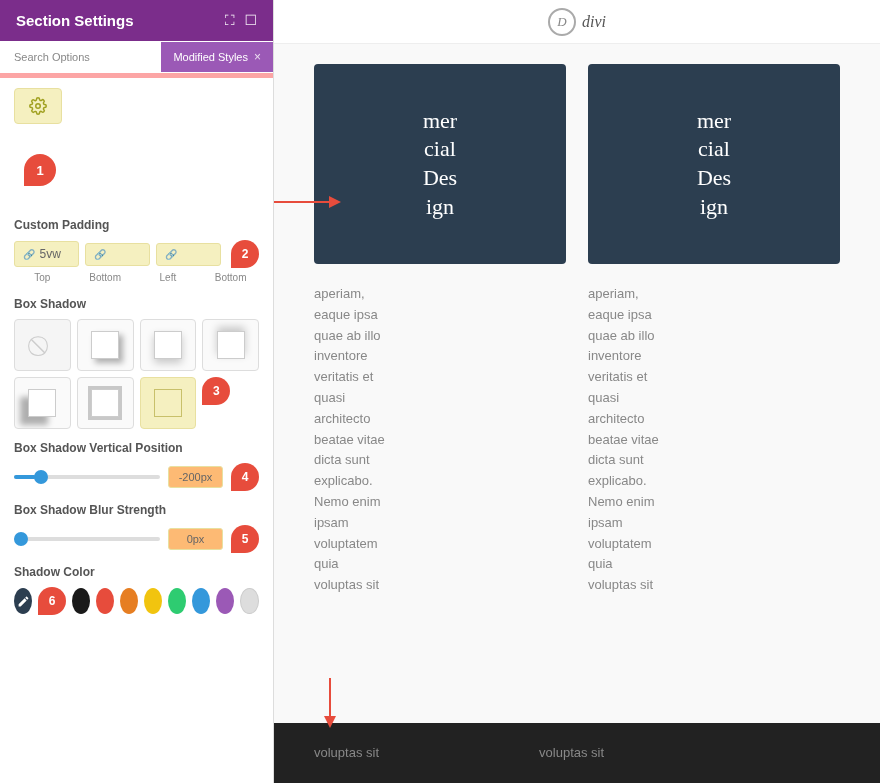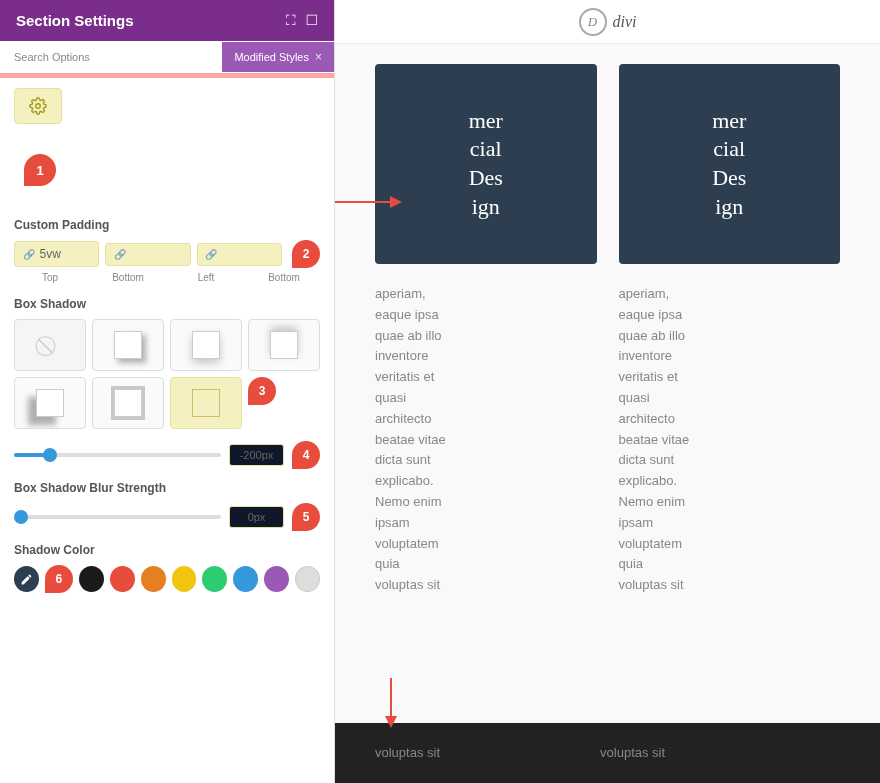--- a/index.html
+++ b/index.html
@@ -1,20 +1,20 @@
 <!DOCTYPE html>
 <html><head>
   <meta charset="utf-8">
   <style>
     * { box-sizing: border-box; margin: 0; padding: 0; }
     body { font-family: 'Helvetica Neue', Arial, sans-serif; width: 880px; height: 783px; overflow: hidden; display: flex; }
 
     
     .left-panel {
-      width: 335px;
+      width: 274px;
       height: 783px;
       background: #fff;
       border-right: 1px solid #ddd;
       display: flex;
       flex-direction: column;
       overflow: hidden;
     }
 
     .panel-header {
       background: #7b2d8b;
@@ -266,21 +266,21 @@
       height: 14px;
       background: #3498db;
       border-radius: 50%;
       position: absolute;
       top: -5px;
       left: 14%;
       cursor: pointer;
     }
 
     .slider-value {
-      background: #0f172a;
+      background: #fdba74;
       border: 1px solid #e8e0a0;
       border-radius: 3px;
       padding: 4px 8px;
       font-size: 11px;
       color: #666;
       min-width: 55px;
       text-align: center;
     }
 
     .badge-num {
@@ -532,20 +532,21 @@
         <div class="shadow-box-inner shadow-box-5"></div>
       </div>
       <div class="shadow-option selected">
         <div class="shadow-box-inner shadow-box-6"></div>
       </div>
       <div class="badge-num">3</div>
     </div>
 
     
     <div class="slider-section">
+      <div class="slider-label">Box Shadow Vertical Position</div>
       <div class="slider-row">
         <div class="slider-track">
           <div class="slider-fill"></div>
           <div class="slider-thumb"></div>
         </div>
         <div class="slider-value">-200px</div>
         <div class="badge-num">4</div>
       </div>
     </div>
 

